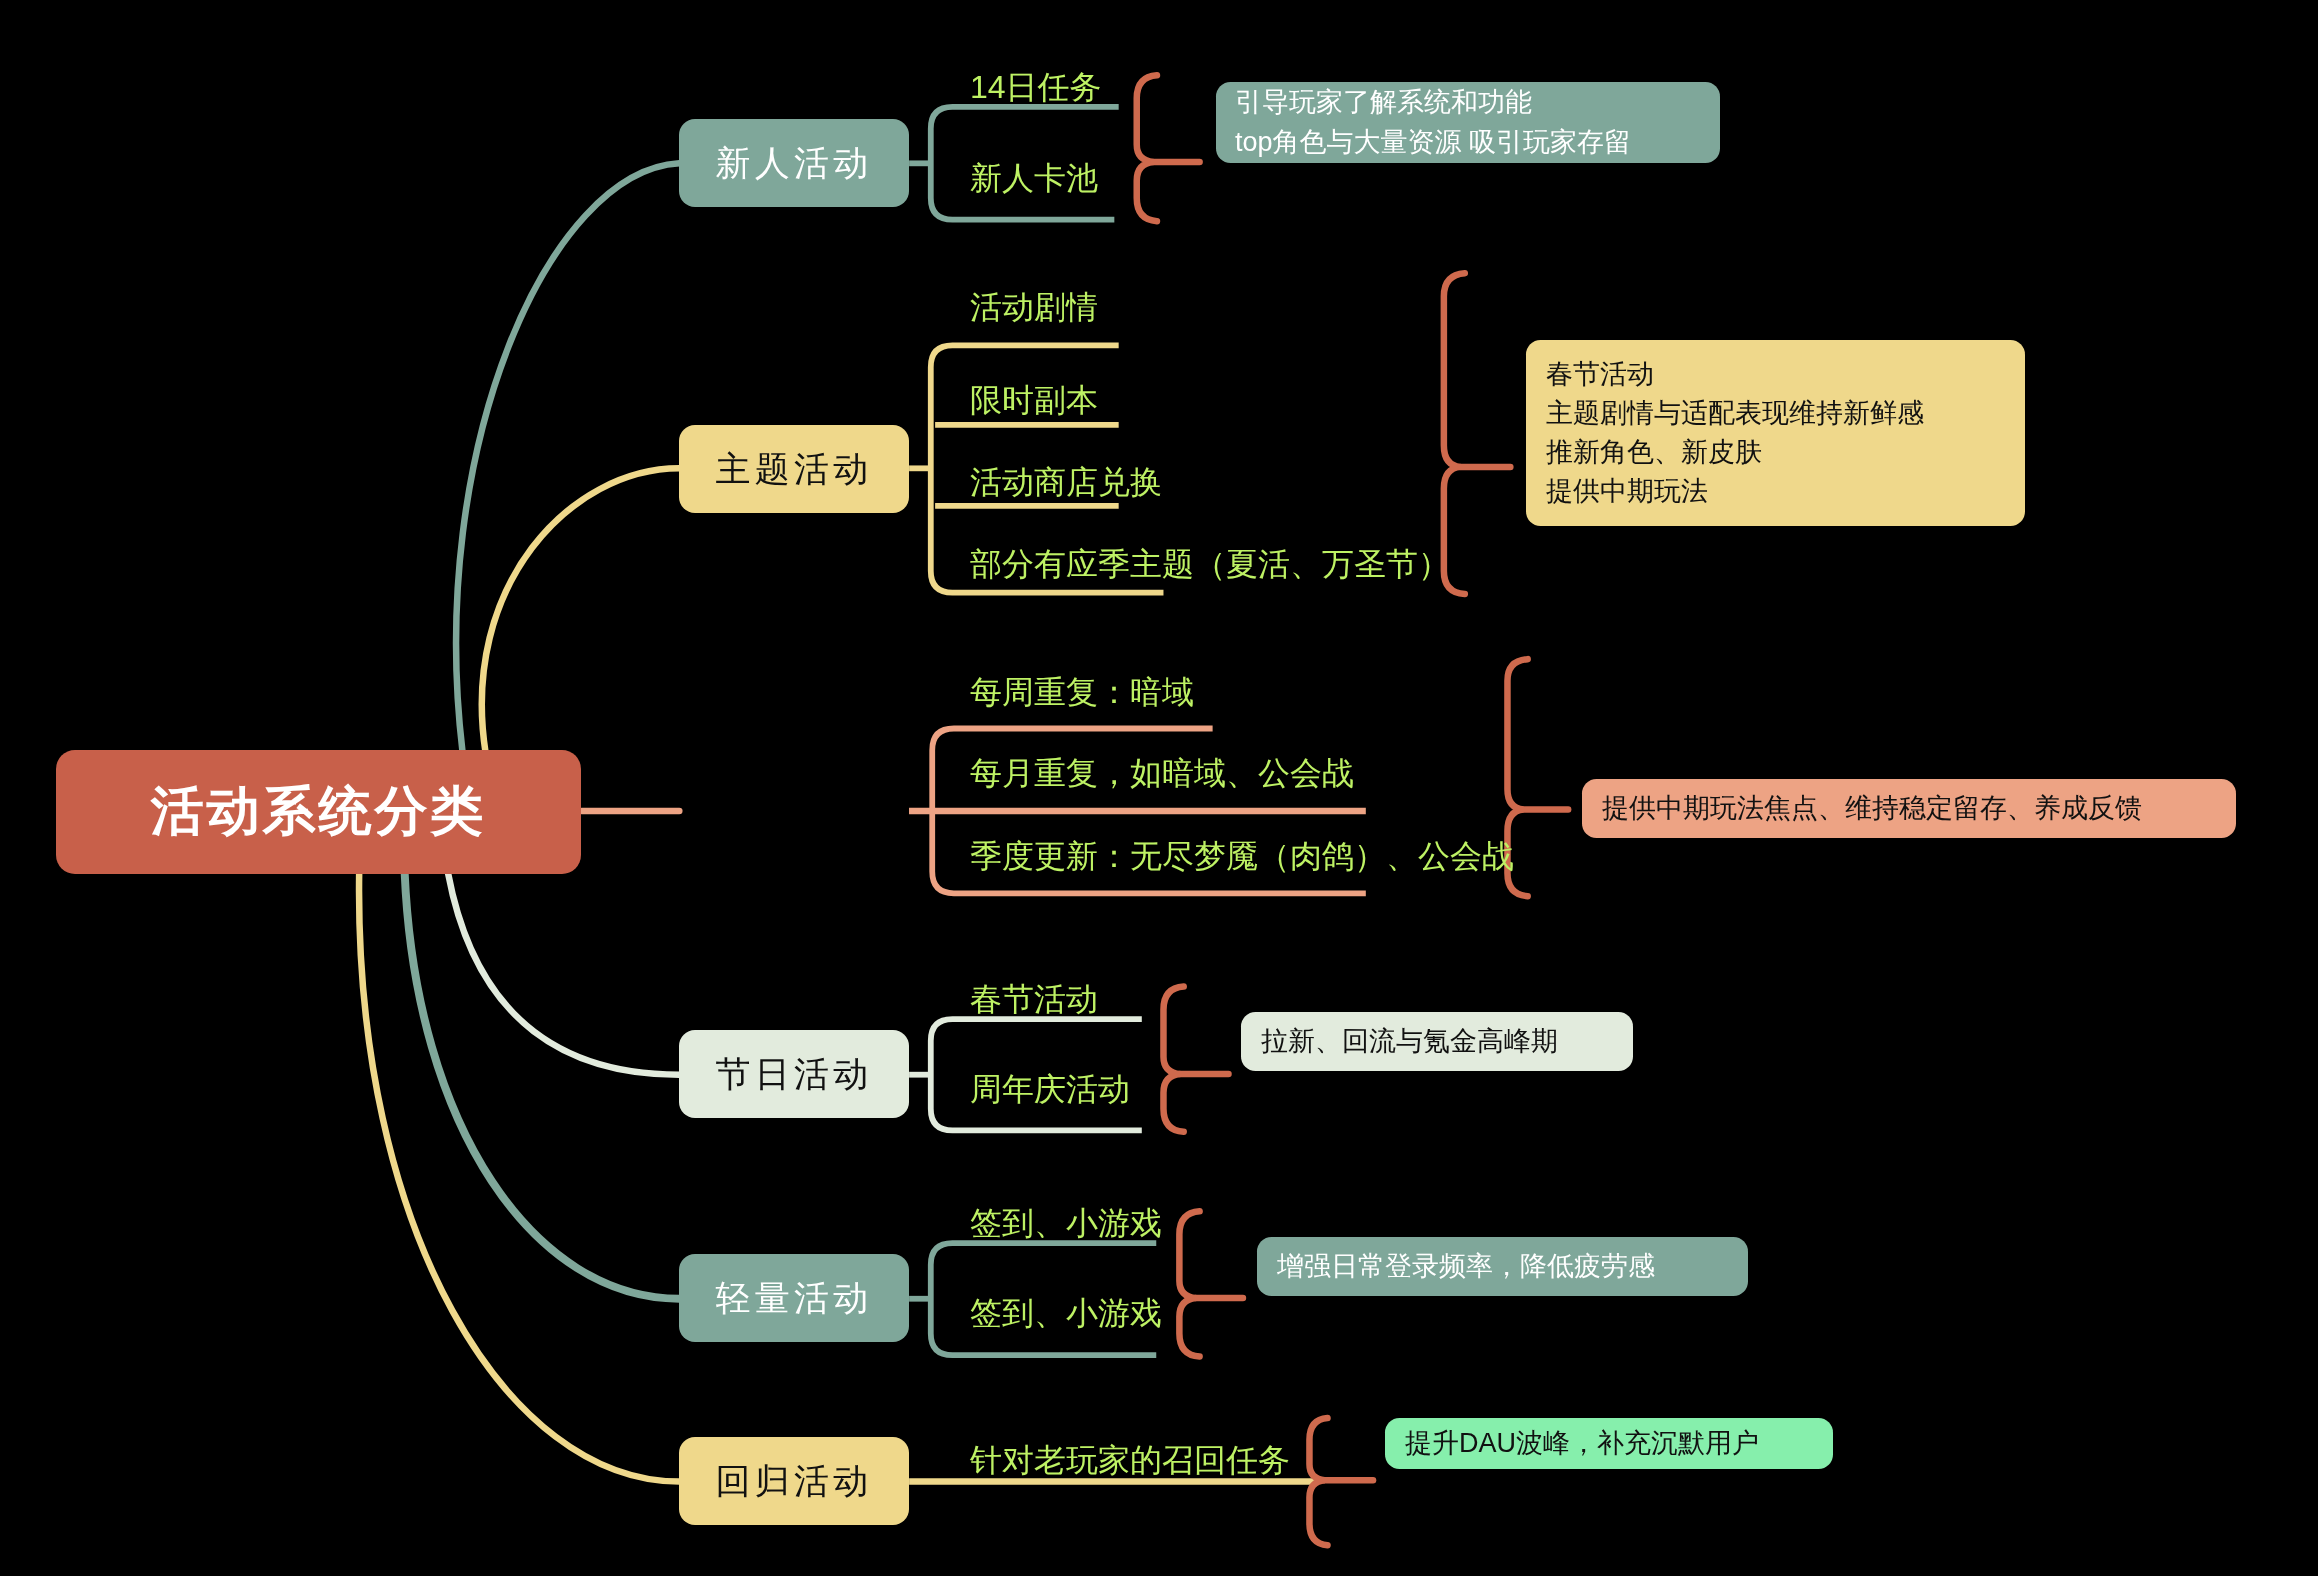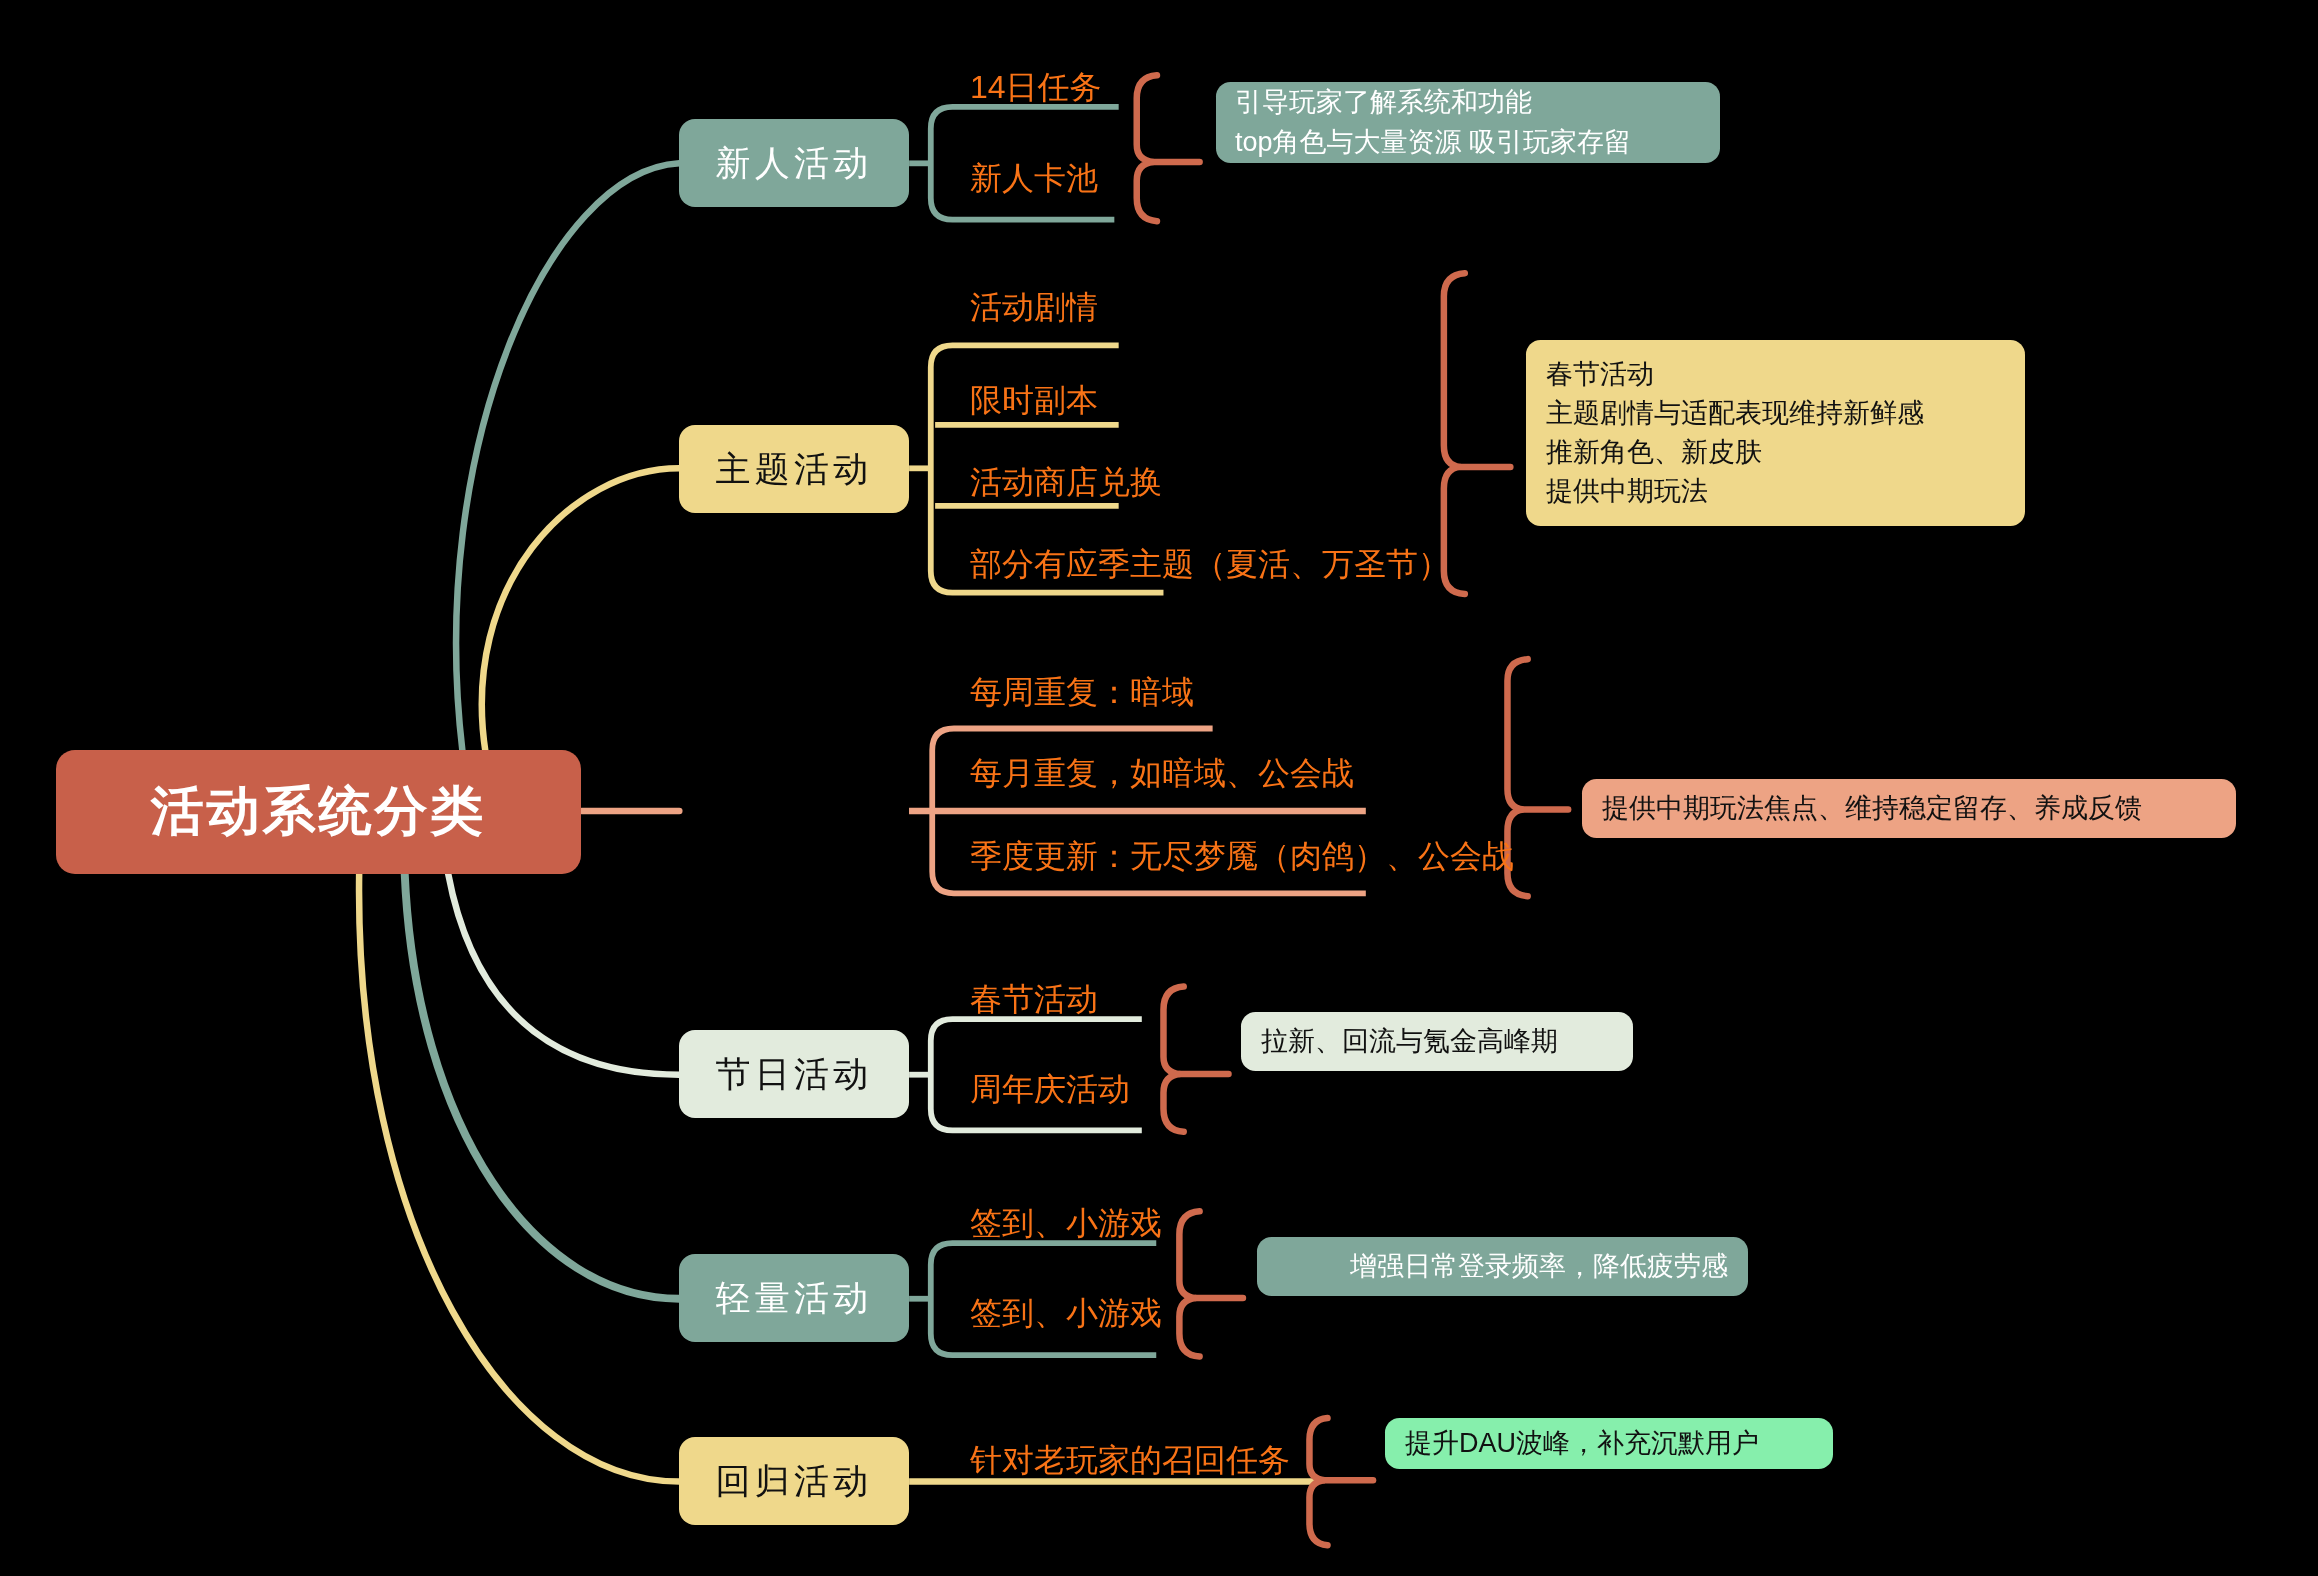--- a/index.html
+++ b/index.html
@@ -9,21 +9,21 @@
   #stage{position:relative;width:2319px;height:1577px;background:#000000;}
   svg#wires{position:absolute;left:0;top:0;width:2319px;height:1577px;}
 
   
   .chip{position:absolute;display:flex;align-items:center;justify-content:center;
         box-sizing:border-box;border-radius:16px;white-space:nowrap;}
   .chip.root{border-radius:19px;font-weight:bold;letter-spacing:2.9px;}
   .chip span{display:block;}
 
   
-  .sub{position:absolute;white-space:nowrap;color:#f97316;line-height:1;}
+  .sub{position:absolute;white-space:nowrap;color:#bef264;line-height:1;}
 
   
   .note{position:absolute;box-sizing:border-box;border-radius:14.5px;
         display:flex;flex-direction:column;justify-content:center;
         white-space:nowrap;line-height:1.45;}
   .note div{display:block;}
 </style>
 </head>
 <body>
 
@@ -162,21 +162,21 @@
               color:#111111;font-size:27px;padding:5.8px 20px;">
     <div>提供中期玩法焦点、维持稳定留存、养成反馈</div>
   </div>
 
   <div class="note" style="left:1241px;top:1012px;width:392px;height:59px;background:#e2ebdd;
               color:#111111;font-size:27px;padding:5.8px 20px;">
     <div>拉新、回流与氪金高峰期</div>
   </div>
 
   <div class="note" style="left:1257px;top:1237px;width:491px;height:59px;background:#7fa79a;
-              color:#ffffff;font-size:27px;padding:5.8px 20px;text-align:right;">
+              color:#ffffff;font-size:27px;padding:5.8px 20px;">
     <div>增强日常登录频率，降低疲劳感</div>
   </div>
 
   <div class="note" style="left:1385px;top:1418px;width:448px;height:51px;background:#86efac;
               color:#111111;font-size:27px;padding:5.8px 20px;">
     <div>提升DAU波峰，补充沉默用户</div>
   </div>
 
 </div>
 

